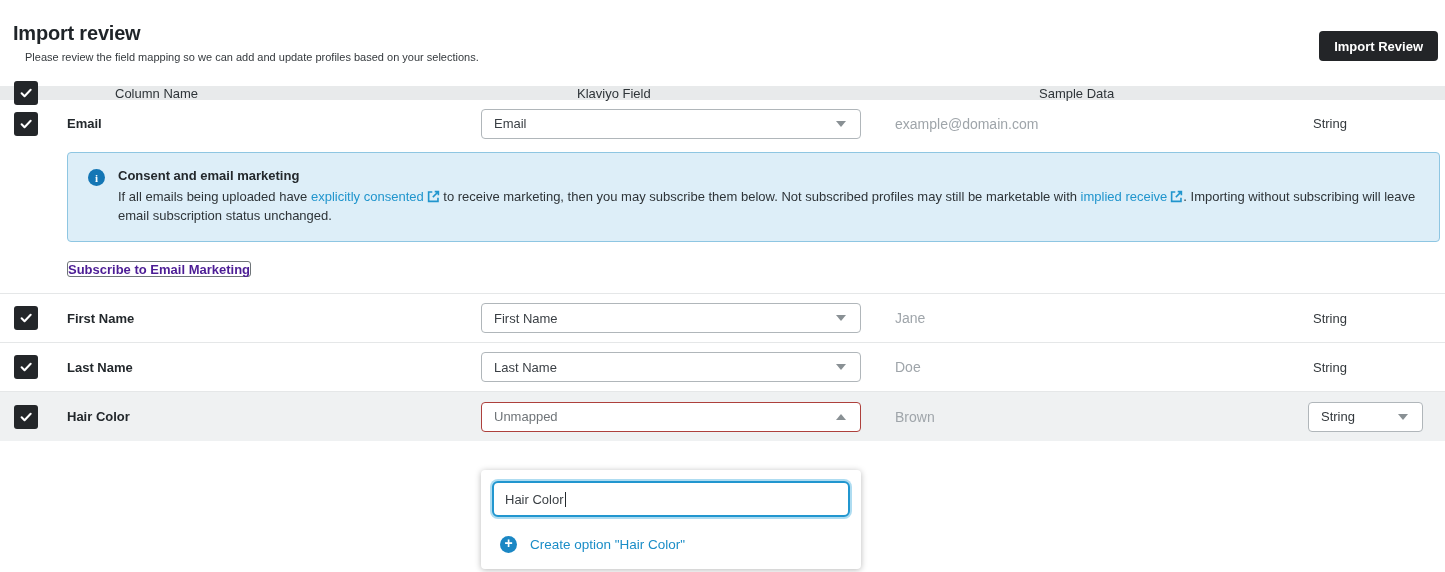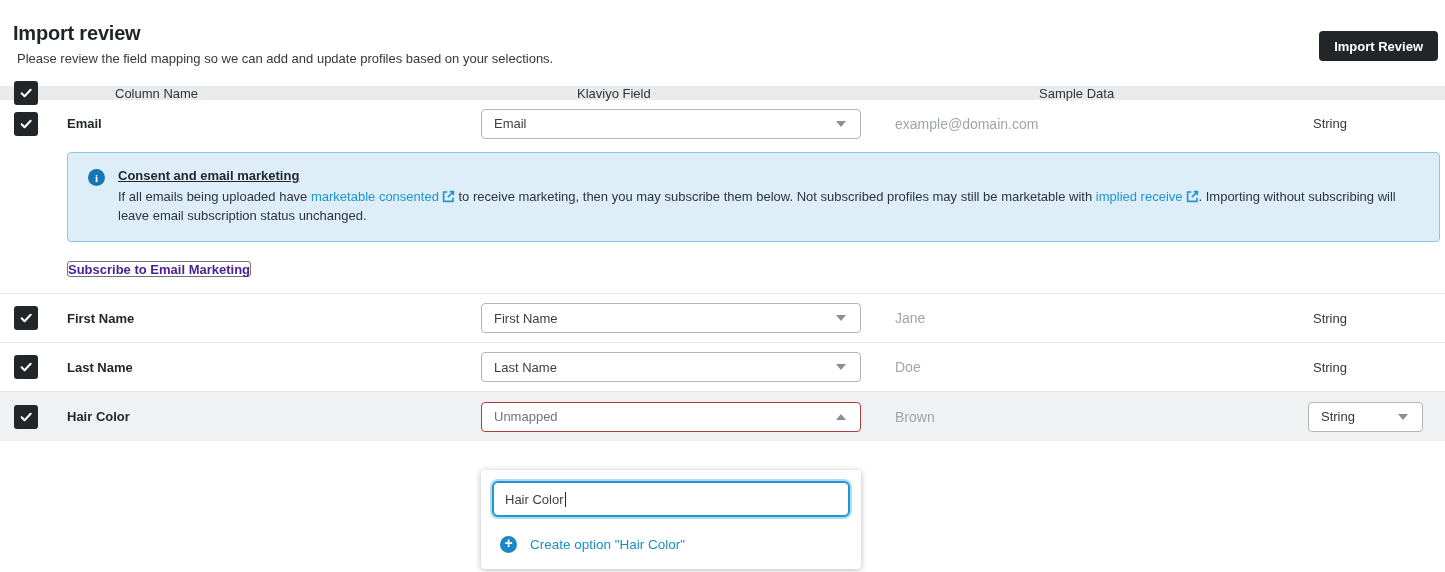--- a/index.html
+++ b/index.html
@@ -8,21 +8,21 @@
     width:1445px; height:572px; position:relative; overflow:hidden;
     background:#ffffff; color:#2c3237;
     font-family:"Liberation Sans", sans-serif; font-size:13px;
   }
   .page { position:relative; width:1445px; height:572px; }
 
   
   .page-header { display:flex; justify-content:space-between; align-items:flex-start;
     height:86px; padding:22px 7px 17px 13px; }
   .page-title { margin:0; font-size:20px; font-weight:700; color:#1f2428; letter-spacing:-0.2px; }
-  .page-subtitle { margin:6px 0 0 4px; font-size:13px; color:#34393d; }
+  .page-subtitle { margin:6px 0 0 12px; font-size:11px; color:#34393d; }
   .btn-dark { margin-top:9px; height:30px; padding:0 15px; background:#232528; color:#fff;
     border:none; border-radius:4px; font-weight:700; font-size:13px; font-family:inherit; cursor:pointer; }
 
   
   .row { display:flex; align-items:center; }
   .col-check  { flex:0 0 67px;  padding-left:14px; display:flex; align-items:center; }
   .col-name   { flex:0 0 414px; }
   .col-field  { flex:0 0 380px; }
   .col-sample { flex:0 0 452px; padding-left:34px; }
   .col-type   { flex:1 1 auto; }
@@ -52,21 +52,21 @@
     border-top:6px solid #899094; }
   .tri-up { width:0; height:0; border-left:5px solid transparent; border-right:5px solid transparent;
     border-bottom:6px solid #899094; }
 
   
   .callout { margin:5px 5px 0 67px; background:#ddeef8; border:1px solid #8ec6e2; border-radius:4px;
     padding:15px 20px 16px 20px; display:flex; gap:13px; }
   .info-icon { flex:0 0 17px; width:17px; height:17px; border-radius:50%; background:#1476b5;
     color:#fff; font-size:11px; font-weight:700; display:flex; align-items:center; justify-content:center;
     font-family:"Liberation Serif", serif; margin-top:1px; }
-  .callout-title { font-weight:700; font-size:13px; color:#23282c; margin-bottom:4px;text-decoration:underline; }
+  .callout-title { font-weight:700; font-size:13px; color:#23282c; margin-bottom:4px; }
   .callout-body { font-size:13px; color:#2e3438; line-height:19px; max-width:1300px; }
   .callout-body a { color:#2095cd; text-decoration:none; cursor:pointer; }
   .ext-icon { width:13px; height:13px; fill:#2095cd; vertical-align:-2px; margin-left:3px; }
 
   .btn-outline { display:block; margin:19px 0 16px 67px; height:16px; padding:0 0;
     background:#fff; border:1px solid #6f7579; border-radius:3px;
     font-weight:700; font-size:13px; color:#4c1d95; font-family:inherit; cursor:pointer; }
 
   
   .dropdown-panel { position:absolute; left:481px; top:470px; width:380px; background:#fff;
@@ -124,21 +124,21 @@
         </div>
       </div>
       <div class="col-sample sample-text">example@domain.com</div>
       <div class="col-type type-text">String</div>
     </div>
 
     <div class="callout">
       <span class="info-icon">i</span>
       <div>
         <div class="callout-title">Consent and email marketing</div>
-        <div class="callout-body"><span>If all emails being uploaded have </span><a>marketable consented</a><svg class="ext-icon" viewBox="0 0 16 16">
+        <div class="callout-body"><span>If all emails being uploaded have </span><a>explicitly consented</a><svg class="ext-icon" viewBox="0 0 16 16">
               <path d="M9.5 1h5.5v5.5h-2V4.4L7.9 9.5 6.5 8.1 11.6 3H9.5V1z"></path>
               <path d="M12.5 9.5V13H3V3.5h3.5v-2H1v13.5h13.5V9.5h-2z"></path>
             </svg><span> to receive marketing, then you may subscribe them below. Not subscribed profiles may still be marketable with </span><a>implied receive</a><svg class="ext-icon" viewBox="0 0 16 16">
               <path d="M9.5 1h5.5v5.5h-2V4.4L7.9 9.5 6.5 8.1 11.6 3H9.5V1z"></path>
               <path d="M12.5 9.5V13H3V3.5h3.5v-2H1v13.5h13.5V9.5h-2z"></path>
             </svg><span>. Importing without subscribing will leave email subscription status unchanged.</span></div>
       </div>
     </div>
 
     <button class="btn-outline">Subscribe to Email Marketing</button>

